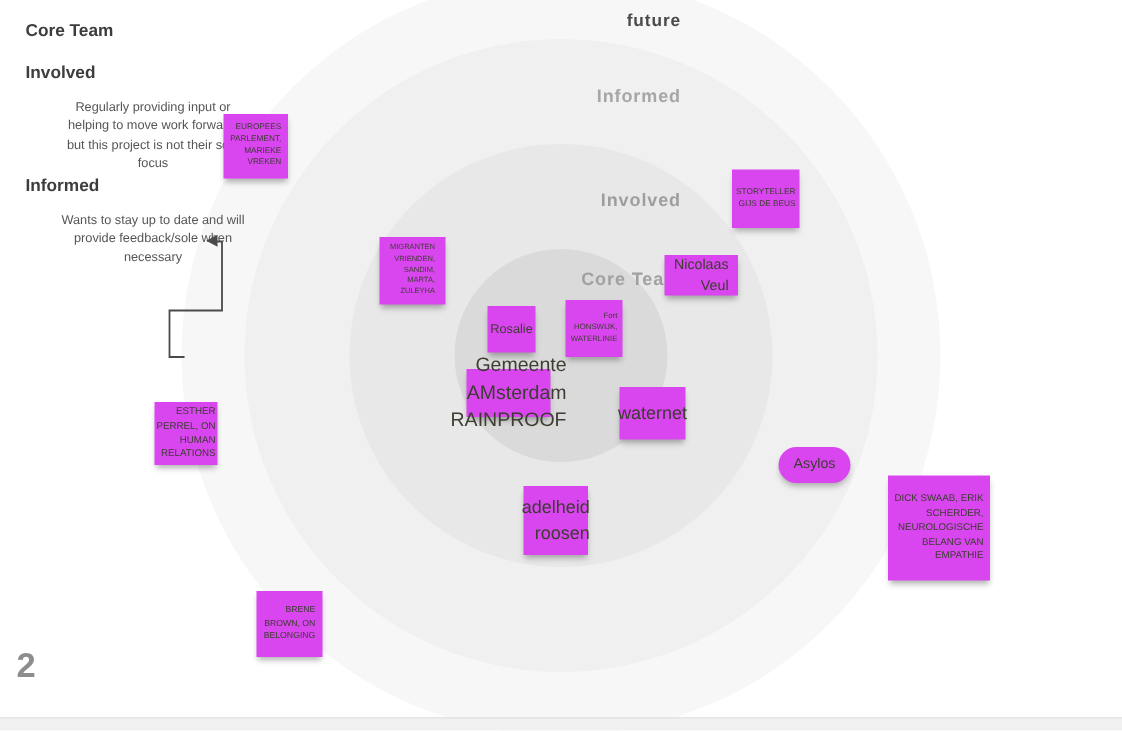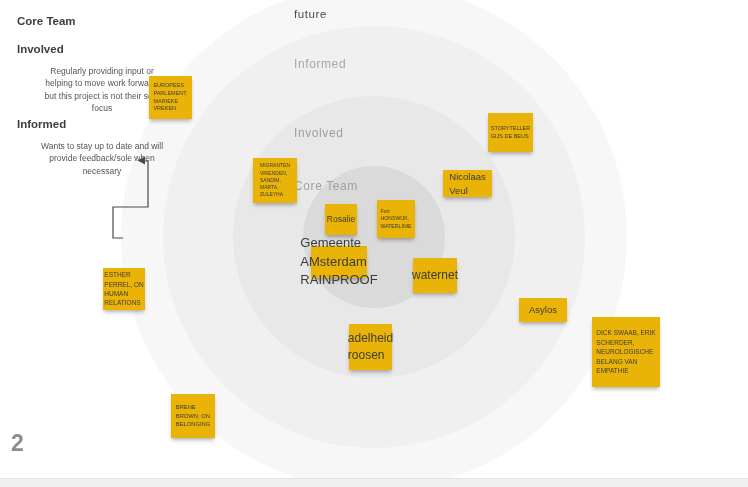--- a/index.html
+++ b/index.html
@@ -10,22 +10,22 @@
     -webkit-font-smoothing:antialiased;
   }
   .board{position:absolute;inset:0;}
   .ring{position:absolute;border-radius:50%;}
   .ring-future   {left:121px;top:-16px;width:506px;height:506px;background:#f7f7f7;}
   .ring-informed {left:163px;top:  26px;width:422px;height:422px;background:#f0f0f0;}
   .ring-involved {left:233px;top:  96px;width:282px;height:282px;background:#e8e8e8;}
   .ring-core     {left:303px;top: 166px;width:142px;height:142px;background:#dadada;}
 
   .ring-label{
-    position:absolute;left:294px;width:160px;text-align:left;
-    font-weight:normal;letter-spacing:0.6px;
+    position:absolute;left:294px;width:160px;text-align:right;
+    font-weight:bold;letter-spacing:0.6px;
   }
   .lbl-future   {top:8px;  font-size:11.5px;color:#4b4b4b;}
   .lbl-informed {top:57px; font-size:12px;color:#a6a6a6;}
   .lbl-involved {top:126px;font-size:12px;color:#9e9e9e;}
   .lbl-core     {top:179px;font-size:12px;color:#a1a1a1;}
 
   .legend{position:absolute;left:17px;top:14px;width:170px;}
   .legend h3{
     margin:0;font-size:11.5px;line-height:14px;color:#3d3d3d;font-weight:bold;
   }
@@ -34,22 +34,22 @@
   .legend p{
     margin:10px 0 0 0;font-size:8.5px;line-height:12.3px;color:#555555;
     white-space:pre-line;
   }
   .legend p.p2{margin-top:9px;text-align:center;}
 
   .connector{position:absolute;left:0;top:0;pointer-events:none;}
 
   .notes-layer{position:absolute;inset:0;}
   .note{
-    position:absolute;background:#eab308;
-    display:flex;align-items:center;justify-content:center;text-align:left;
+    position:absolute;background:#d946ef;
+    display:flex;align-items:center;justify-content:center;text-align:right;
     color:#3d3d32;white-space:pre-line;line-height:1.45;
     box-shadow:0 3px 4px -1px rgba(0,0,0,0.30);
     cursor:pointer;
   }
 
   .page-number{
     position:absolute;left:11px;top:430px;
     font-size:23px;font-weight:bold;color:#8d8d8d;
   }
   .bottom-bar{
@@ -105,21 +105,21 @@
       <div class="note" style="left: 443px; top: 170px; width: 49px; height: 27px; font-size: 9.5px;">Nicolaas
 Veul</div>
       <div class="note" style="left: 325px; top: 204px; width: 32px; height: 31px; font-size: 8.5px;">Rosalie</div>
       <div class="note" style="left: 377px; top: 200px; width: 38px; height: 38px; font-size: 5.2px;">Fort
 HONSWIJK,
 WATERLINIE</div>
       <div class="note" style="left: 311px; top: 246px; width: 56px; height: 32px; font-size: 13px;">Gemeente
 AMsterdam
 RAINPROOF</div>
       <div class="note" style="left: 413px; top: 258px; width: 44px; height: 35px; font-size: 12px;">waternet</div>
-      <div class="note" style="left: 519px; top: 298px; width: 48px; height: 24px; font-size: 9.5px;">Asylos</div>
+      <div class="note" style="left: 519px; top: 298px; width: 48px; height: 24px; font-size: 9.5px; border-radius: 12px;">Asylos</div>
       <div class="note" style="left: 349px; top: 324px; width: 43px; height: 46px; font-size: 12px;">adelheid
 roosen</div>
       <div class="note" style="left: 592px; top: 317px; width: 68px; height: 70px; font-size: 6.5px;">DICK SWAAB, ERIK
 SCHERDER,
 NEUROLOGISCHE
 BELANG VAN
 EMPATHIE</div>
       <div class="note" style="left: 103px; top: 268px; width: 42px; height: 42px; font-size: 6.5px;">ESTHER
 PERREL, ON
 HUMAN

